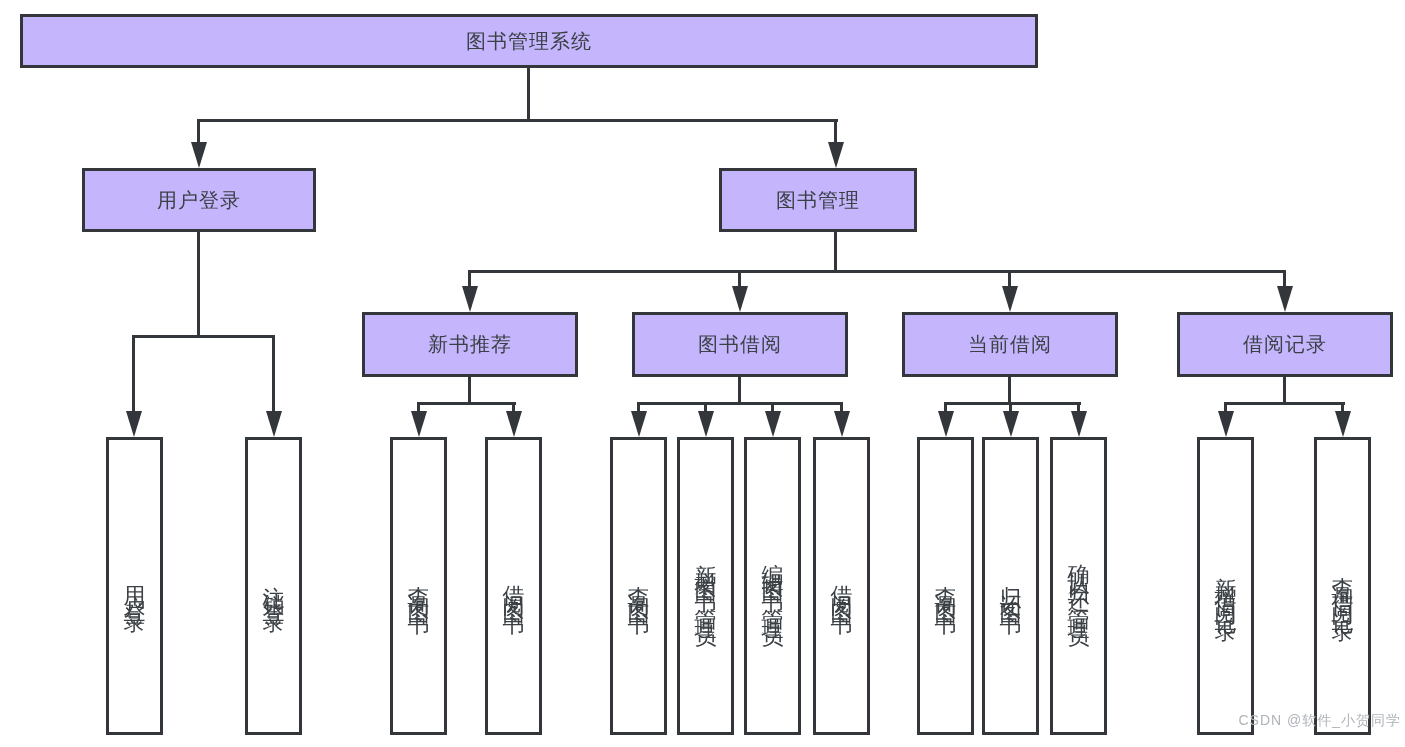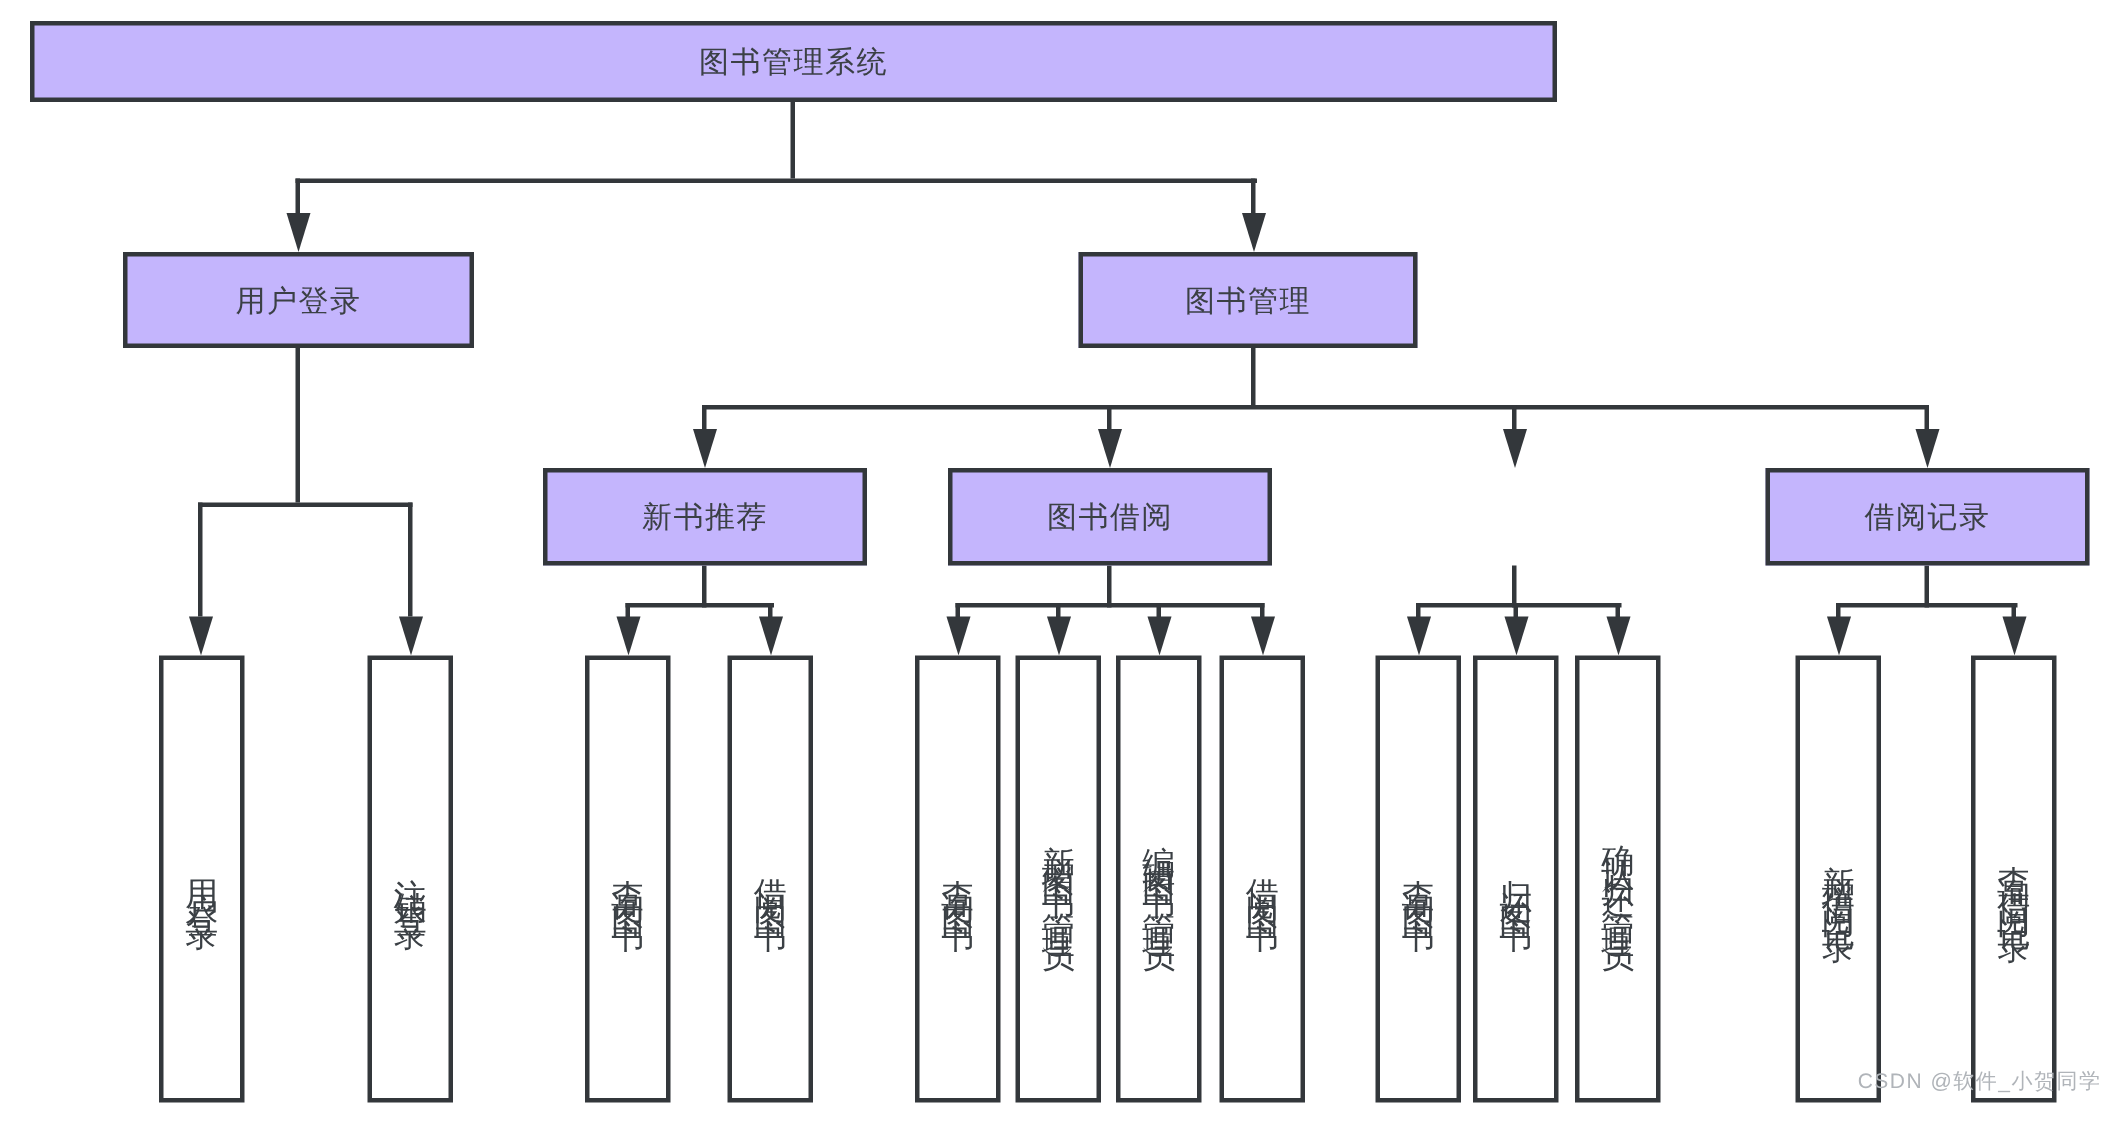--- a/index.html
+++ b/index.html
@@ -66,21 +66,21 @@
   <div class="vline" style="left:527px;top:68px;height:51px;"></div>
   <div class="hline" style="left:197px;top:119px;width:641px;"></div>
   <div class="vline" style="left:197px;top:119px;height:26px;"></div>
   <div class="arrow" style="left:191px;top:142px;"></div>
   <div class="vline" style="left:834px;top:119px;height:26px;"></div>
   <div class="arrow" style="left:828px;top:142px;"></div>
 
   <div class="box" style="left:82px;top:168px;width:234px;height:64px;">
     <span>用户登录</span>
   </div>
-  <div class="box" style="left:719px;top:168px;width:226px;height:64px;">
+  <div class="box" style="left:719px;top:168px;width:198px;height:64px;">
     <span>图书管理</span>
   </div>
 
   <div class="vline" style="left:197px;top:232px;height:103px;"></div>
   <div class="hline" style="left:132px;top:335px;width:143px;"></div>
   <div class="vline" style="left:132px;top:335px;height:76px;"></div>
   <div class="arrow" style="left:126px;top:411px;"></div>
   <div class="vline" style="left:272px;top:335px;height:76px;"></div>
   <div class="arrow" style="left:266px;top:411px;"></div>
 
@@ -93,20 +93,23 @@
   <div class="vline" style="left:1008px;top:270px;height:18px;"></div>
   <div class="arrow" style="left:1002px;top:286px;"></div>
   <div class="vline" style="left:1283px;top:270px;height:18px;"></div>
   <div class="arrow" style="left:1277px;top:286px;"></div>
 
   <div class="box" style="left:632px;top:312px;width:216px;height:65px;">
     <span>图书借阅</span>
   </div>
   <div class="box" style="left:362px;top:312px;width:216px;height:65px;">
     <span>新书推荐</span>
+  </div>
+  <div class="box" style="left:902px;top:312px;width:216px;height:65px;">
+    <span>当前借阅</span>
   </div>
   <div class="box" style="left:1177px;top:312px;width:216px;height:65px;">
     <span>借阅记录</span>
   </div>
 
   <div class="vline" style="left:468px;top:377px;height:28px;"></div>
   <div class="hline" style="left:417px;top:402px;width:99px;"></div>
   <div class="vline" style="left:417px;top:402px;height:10px;"></div>
   <div class="arrow" style="left:411px;top:411px;"></div>
   <div class="vline" style="left:512px;top:402px;height:10px;"></div>

